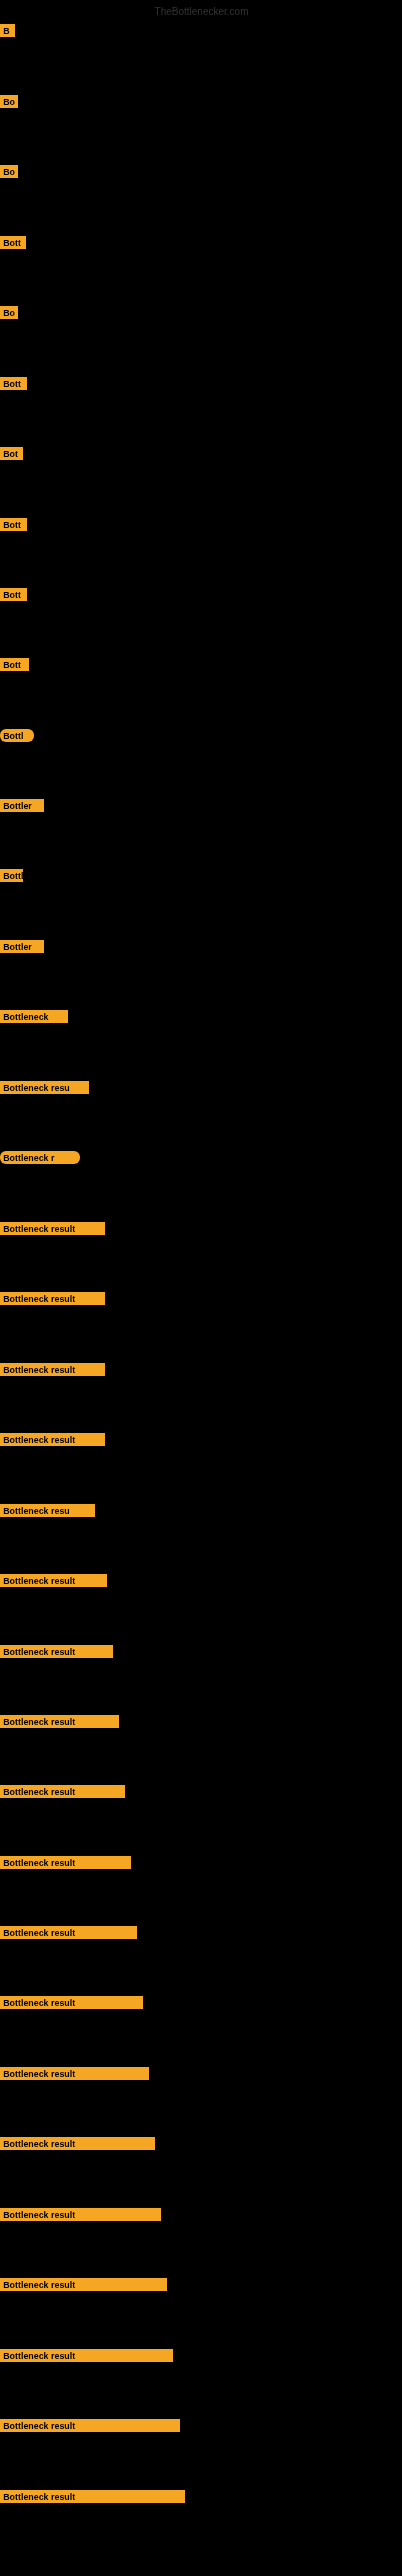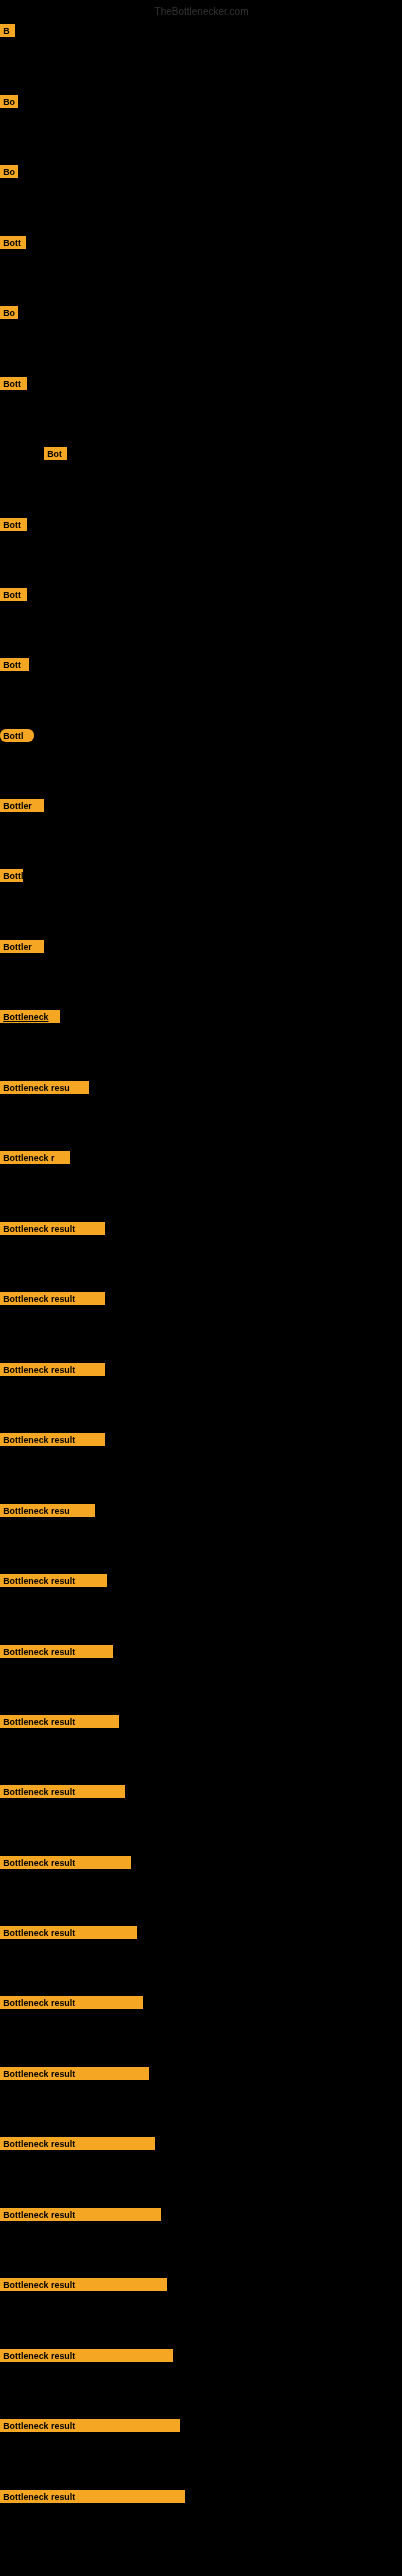--- a/index.html
+++ b/index.html
@@ -39,31 +39,31 @@
 <body>
 
 <span class="site-title">TheBottlenecker.com</span>
 
 <div class="label-item" style="top: 24px; width: 14.5px;">B</div>
 <div class="label-item" style="top: 95px; width: 17.7px;">Bo</div>
 <div class="label-item" style="top: 165px; width: 17.7px;">Bo</div>
 <div class="label-item" style="top: 236px; width: 26px;">Bott</div>
 <div class="label-item" style="top: 306px; width: 17.7px;">Bo</div>
 <div class="label-item" style="top: 377px; width: 27px;">Bott</div>
-<div class="label-item" style="top: 447px; width: 22.5px; margin-left: 44px;">Bot</div>
+<div class="label-item" style="top: 447px; width: 22.5px;">Bot</div>
 <div class="label-item" style="top: 518px; width: 27px;">Bott</div>
 <div class="label-item" style="top: 588px; width: 27px;">Bott</div>
 <div class="label-item" style="top: 658px; width: 29px;">Bott</div>
 <div class="label-item" style="top: 729px; width: 34px; border-radius: 6px;">Bottl</div>
 <div class="label-item" style="top: 799px; width: 44px;">Bottler</div>
 <div class="label-item" style="top: 869px; width: 23px;">Bottle</div>
 <div class="label-item" style="top: 940px; width: 44px;">Bottler</div>
-<div class="label-item" style="top: 1010px; width: 60px; text-decoration: underline;">Bottleneck</div>
+<div class="label-item" style="top: 1010px; width: 68px;">Bottleneck</div>
 <div class="label-item" style="top: 1081px; width: 89px;">Bottleneck resu</div>
-<div class="label-item" style="top: 1151px; width: 70px;">Bottleneck r</div>
+<div class="label-item" style="top: 1151px; width: 80px; border-radius: 6px;">Bottleneck r</div>
 <div class="label-item" style="top: 1222px; width: 105px;">Bottleneck result</div>
 <div class="label-item" style="top: 1292px; width: 105px;">Bottleneck result</div>
 <div class="label-item" style="top: 1363px; width: 105px;">Bottleneck result</div>
 <div class="label-item" style="top: 1433px; width: 105px;">Bottleneck result</div>
 <div class="label-item" style="top: 1504px; width: 95px;">Bottleneck resu</div>
 <div class="label-item" style="top: 1574px; width: 107px;">Bottleneck result</div>
 <div class="label-item" style="top: 1645px; width: 113px;">Bottleneck result</div>
 <div class="label-item" style="top: 1715px; width: 119px;">Bottleneck result</div>
 <div class="label-item" style="top: 1785px; width: 125px;">Bottleneck result</div>
 <div class="label-item" style="top: 1856px; width: 131px;">Bottleneck result</div>

